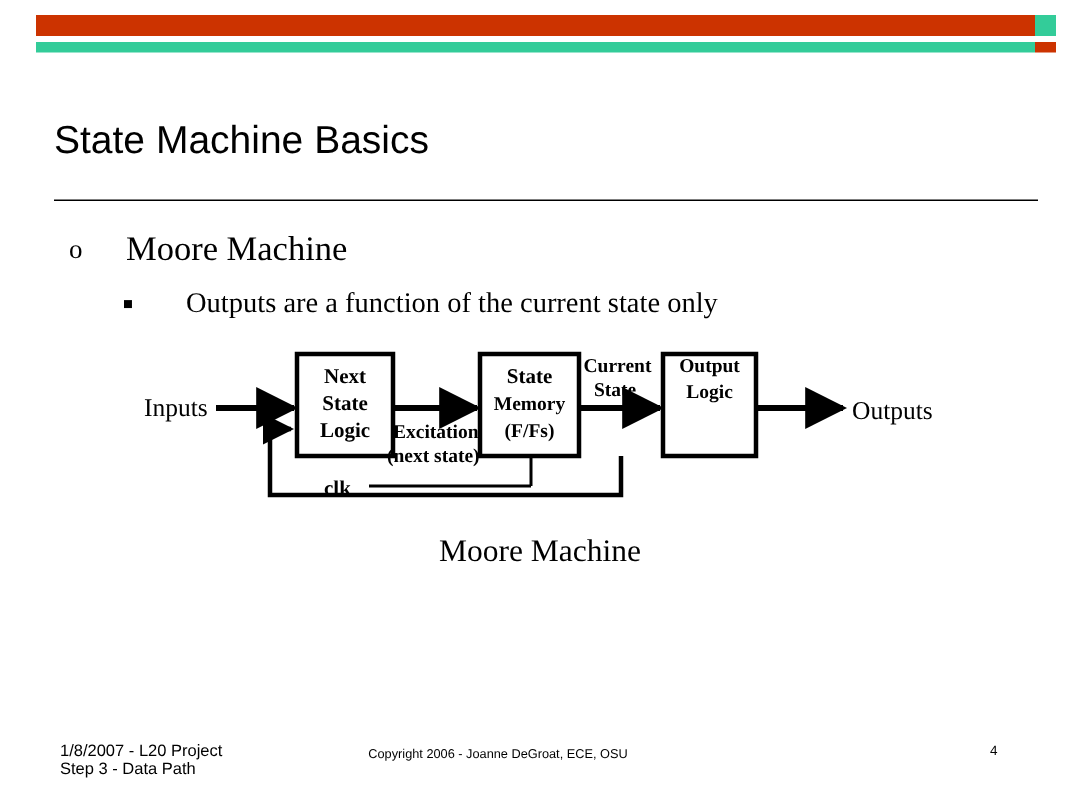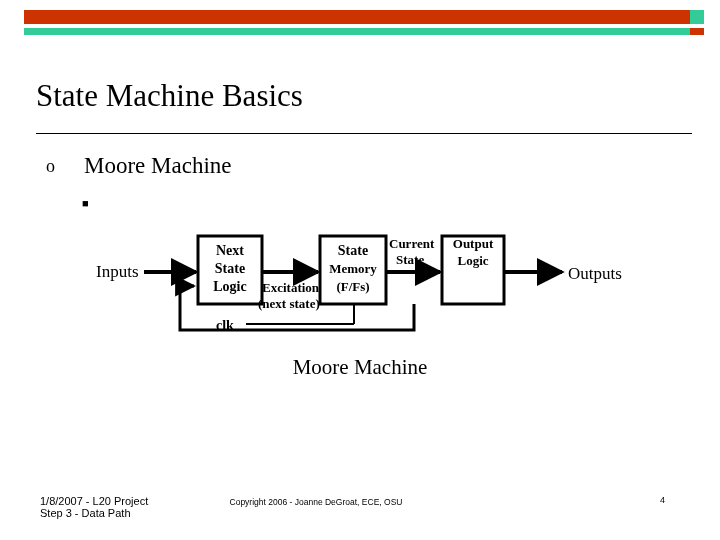--- a/index.html
+++ b/index.html
@@ -54,23 +54,23 @@
     width: 14px;
     height: 7px;
     background: #cc3300;
   }
 
   
   .title {
     position: absolute;
     left: 36px;
     top: 78px;
-    font-size: 31px;
-    color: #000000;
-    font-family: Liberation Serif, serif;
+    font-size: 26px;
+    color: #000000;
+    font-family: Liberation Sans, sans-serif;
     letter-spacing: 0px;
   }
   .title-rule {
     position: absolute;
     left: 36px;
     top: 133px;
     width: 656px;
     height: 1px;
     background: #000000;
   }
@@ -141,21 +141,21 @@
     position: absolute;
     left: 40px;
     top: 495px;
     font-family: "Liberation Sans", sans-serif;
     font-size: 11px;
     color: #000000;
     line-height: 12px;
   }
   .footer-center {
     position: absolute;
-    left: 0;
+    left: 16px;
     top: 497px;
     width: 632px;
     text-align: center;
     font-family: "Liberation Sans", sans-serif;
     font-size: 8.5px;
     color: #000000;
   }
   .footer-right {
     position: absolute;
     left: 660px;
@@ -178,20 +178,21 @@
 <div class="title">State Machine Basics</div>
 <div class="title-rule"></div>
 
 <div class="bullet-l1">
   <span class="marker">o</span>
   <span class="txt">Moore Machine</span>
 </div>
 
 <div class="bullet-l2">
   <span class="marker">■</span>
+  <span class="txt">Outputs are a function of the current state only</span>
 </div>
 
 <div class="diagram">
   <svg width="580" height="130" viewBox="0 0 580 130" xmlns="http://www.w3.org/2000/svg">
     <defs>
       <marker id="arrow" viewBox="0 0 10 10" refX="9" refY="5" markerWidth="7" markerHeight="7" orient="auto-start-reverse">
         <path d="M 0 0 L 10 5 L 0 10 z" fill="#000"></path>
       </marker>
     </defs>
 

